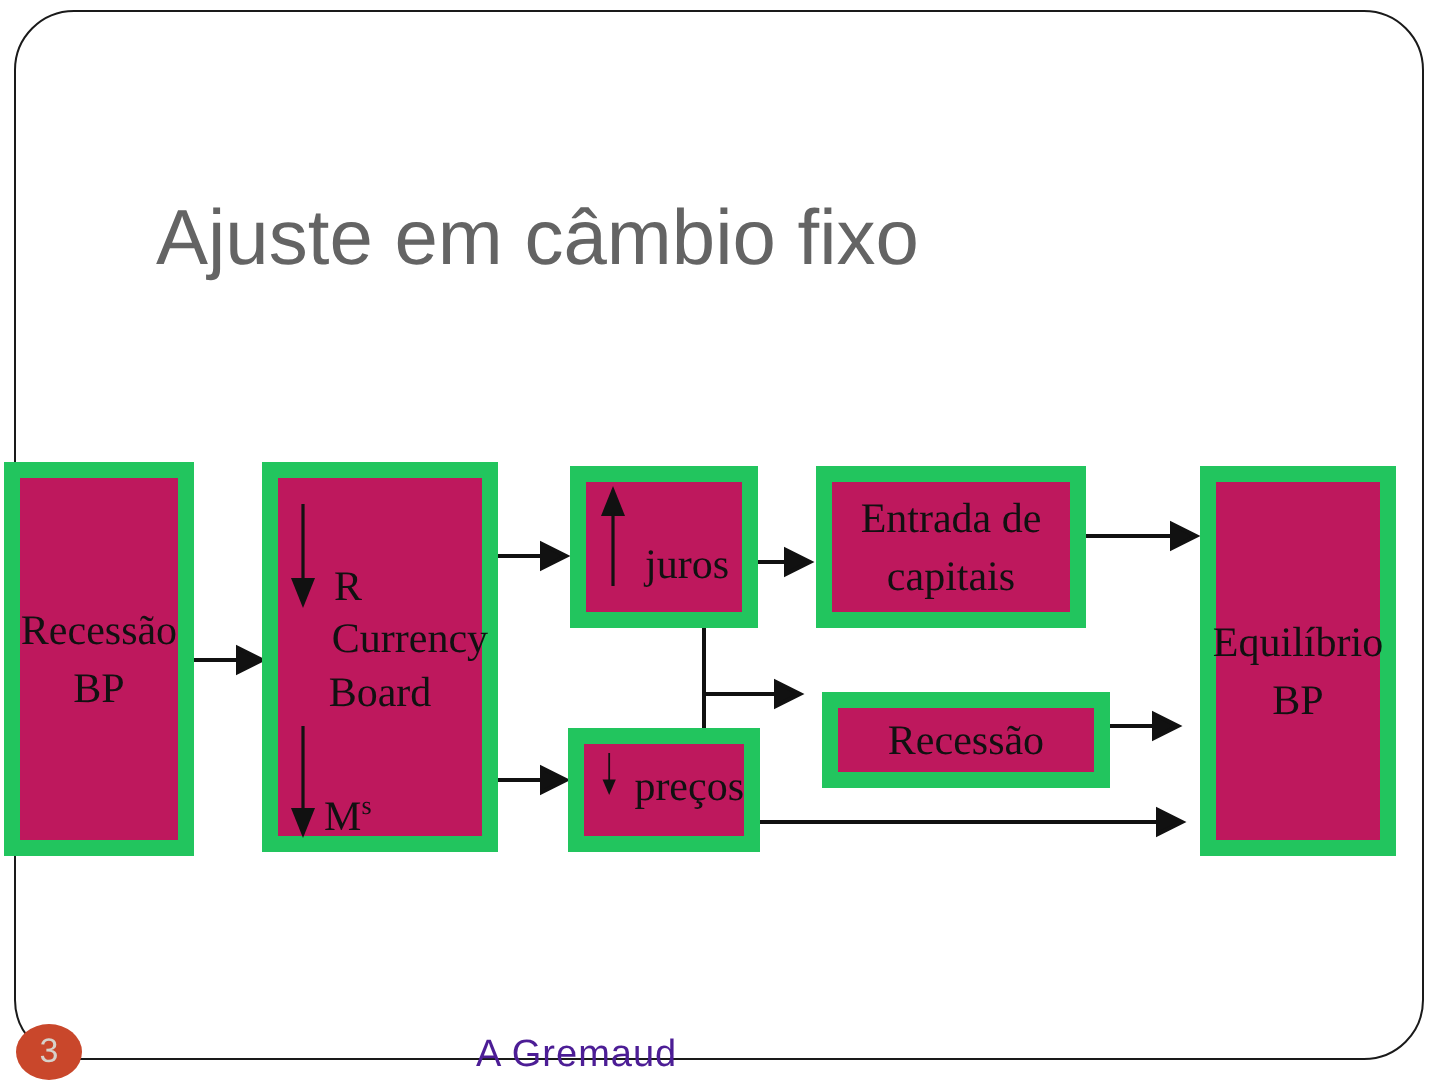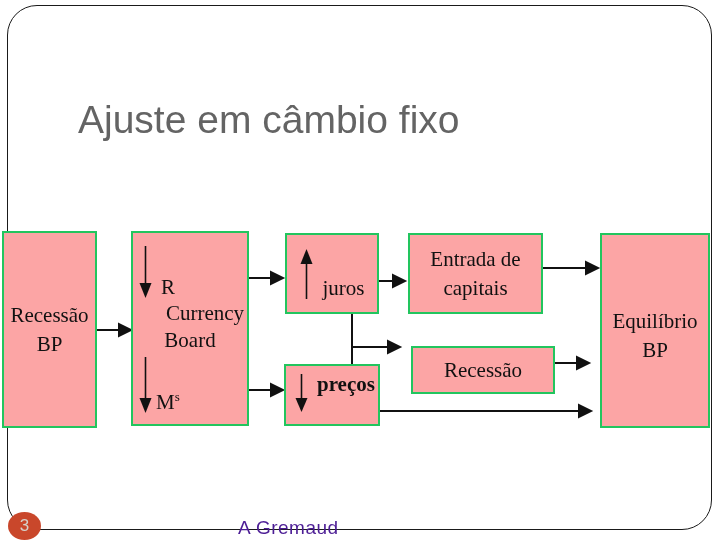--- a/index.html
+++ b/index.html
@@ -7,40 +7,40 @@
 
   .frame{position:absolute;left:7px;top:5px;width:705px;height:525px;
          border:1.5px solid #1a1a1a;border-radius:30px;background:#ffffff;z-index:1;box-sizing:border-box;}
 
   .title{position:absolute;left:78px;top:98px;margin:0;z-index:2;
          font-family:"Liberation Sans",sans-serif;font-weight:400;
          font-size:39px;color:#646464;white-space:nowrap;}
 
   .connectors{position:absolute;left:0;top:0;width:720px;height:540px;z-index:2;pointer-events:none;}
 
-  .box{position:absolute;background:#fca5a5;border:2px solid #22c55e;box-sizing:border-box;
+  .box{position:absolute;background:#be185d;border:8px solid #22c55e;box-sizing:border-box;
        color:#111111;font-size:21px;line-height:1.38;z-index:3;}
   .center-col{display:flex;flex-direction:column;align-items:center;justify-content:center;text-align:center;}
 
   .box.deficit{left:2px;top:231px;width:95px;height:197px;}
   .box.currency{left:131px;top:231px;width:118px;height:195px;}
   .box.juros{left:285px;top:233px;width:94px;height:81px;display:flex;align-items:flex-end;justify-content:center;gap:10px;padding-bottom:13px;}
   .box.precos{left:284px;top:364px;width:96px;height:62px;display:flex;align-items:flex-end;justify-content:flex-start;gap:9px;padding:0 0 12px 9px;}
   .box.entrada{left:408px;top:233px;width:135px;height:81px;}
   .box.recessao{left:411px;top:346px;width:144px;height:48px;}
-  .box.equilibrio{left:600px;top:233px;width:110px;height:195px;padding-top:10px;}
+  .box.equilibrio{left:600px;top:233px;width:98px;height:195px;padding-top:10px;}
 
   .cb-top{position:absolute;left:6px;top:13px;display:flex;align-items:flex-end;gap:9px;}
   .cb-name1{position:absolute;left:15px;top:70px;width:100%;text-align:center;line-height:1;}
   .cb-name2{position:absolute;left:0;top:97px;width:100%;text-align:center;line-height:1;}
   .cb-bottom{position:absolute;left:6px;top:124px;display:flex;align-items:flex-end;gap:4px;}
   .cb-top span,.cb-bottom span{line-height:0.95;}
   sup{font-size:13px;line-height:0;}
 
-  .precos .lbl{margin-bottom:17px;line-height:0.95;font-weight:bold;}
+  .precos .lbl{margin-bottom:2px;line-height:0.95;}
   .juros .lbl{line-height:0.95;}
 
   .page-badge{position:absolute;left:8px;top:512px;width:33px;height:28px;border-radius:50%;
               background:#c9472b;z-index:4;display:flex;align-items:center;justify-content:center;
               font-family:"Liberation Sans",sans-serif;font-size:17px;color:#d6d2cb;}
 
   .footer{position:absolute;left:238px;top:517px;z-index:2;
           font-family:Liberation Sans, sans-serif;font-size:19px;color:#4c1d95;letter-spacing:0.5px;}
 </style>
 </head>

